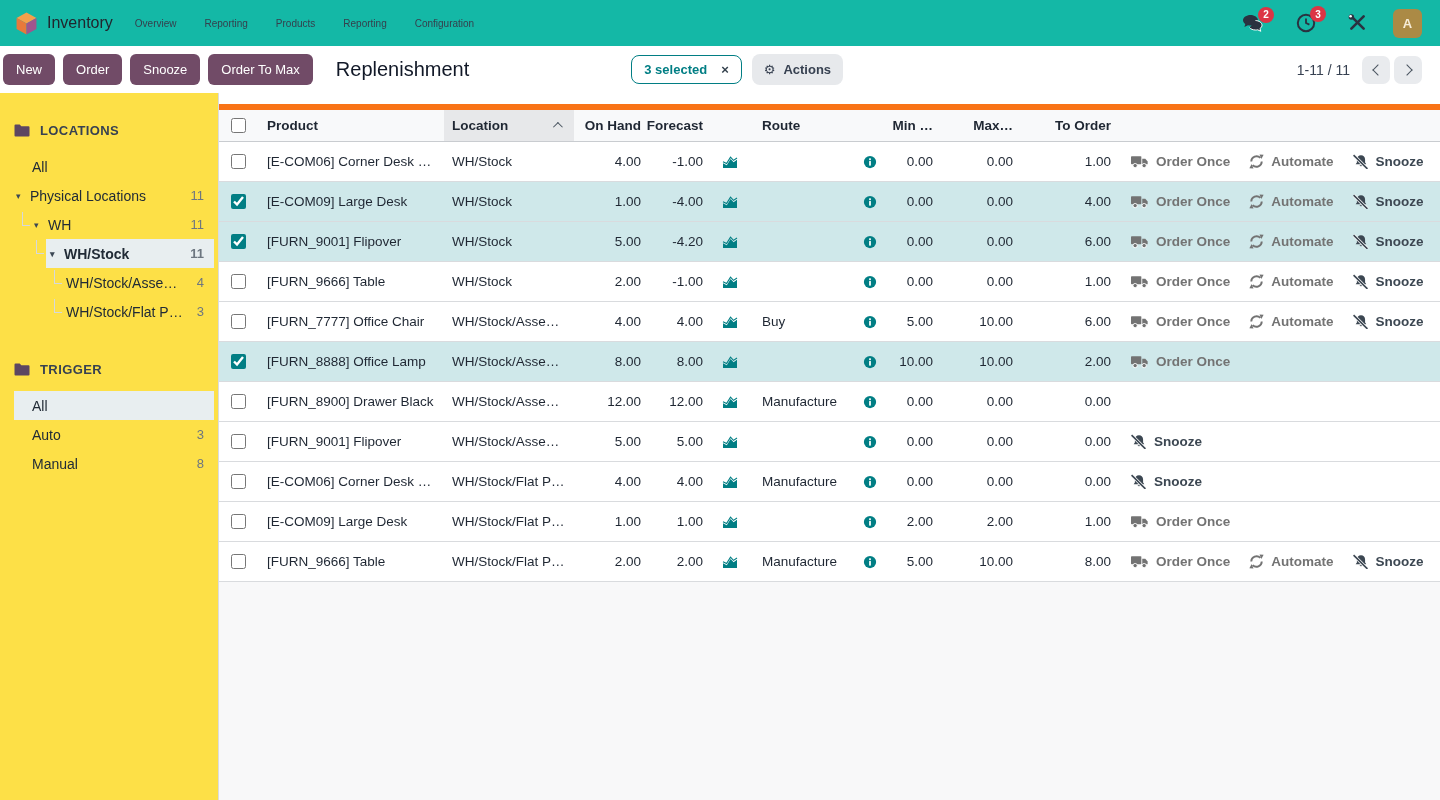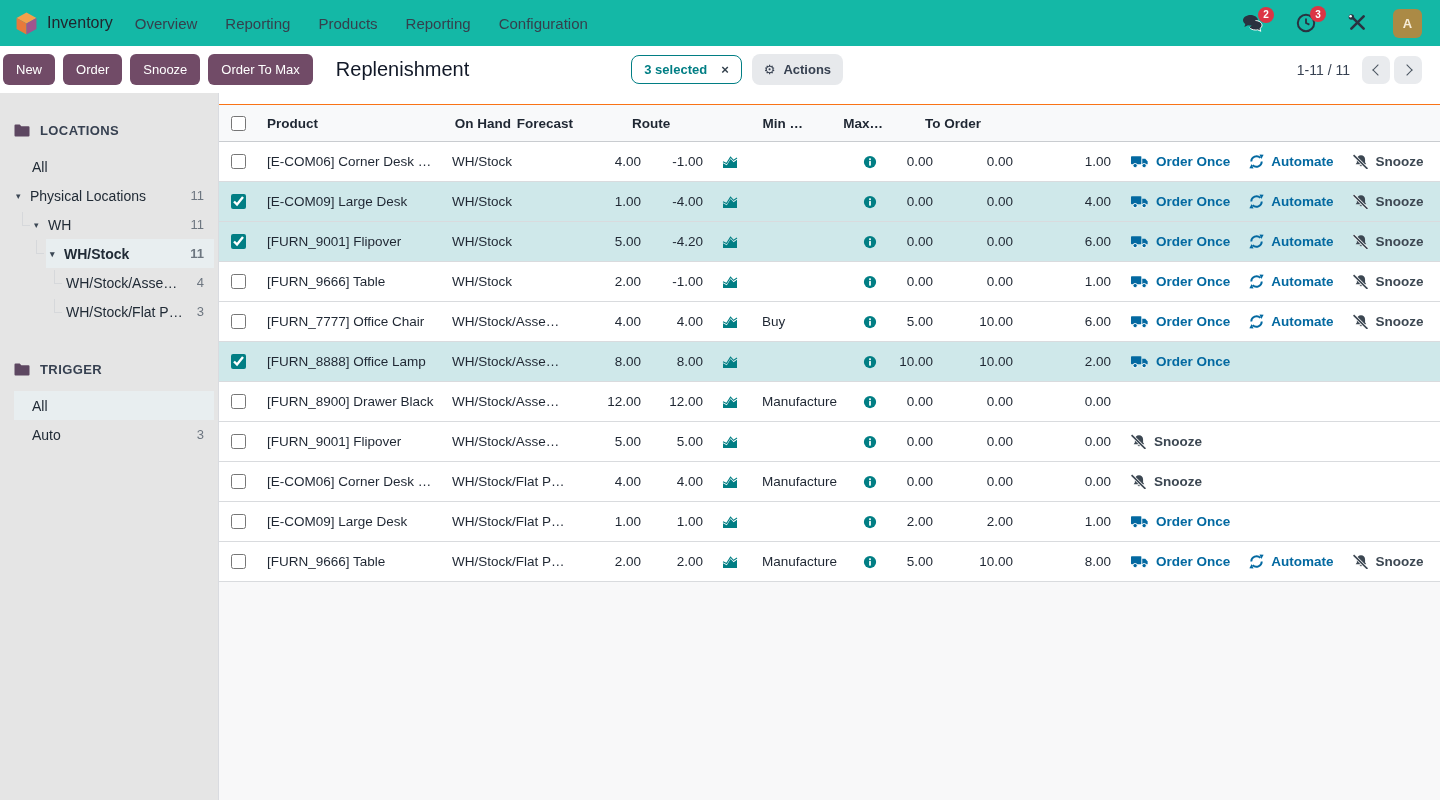--- a/index.html
+++ b/index.html
@@ -3,21 +3,21 @@
 <meta charset="utf-8">
 <style>
   * { box-sizing: border-box; margin: 0; padding: 0; }
   html,body { width:1440px; height:800px; overflow:hidden; background:#fff;
     font-family:"Liberation Sans", sans-serif; color:#1f2733; }
 
   
   .navbar { height:46px; display:flex; align-items:center; padding:0 18px 0 16px; background:#14b8a6; }
   .app-logo { width:21px; height:23px; flex:0 0 auto; }
   .app-title { font-size:16px; color:#21252d; margin:0 22px 0 10px; font-weight:400; }
-  .nav-menu { display:flex; gap:28px; font-size:15px; color:#35404d; }
+  .nav-menu { display:flex; gap:28px; font-size:10px; color:#35404d; }
   .nav-item { cursor:pointer; }
   .nav-right { margin-left:auto; display:flex; align-items:center; }
   .icon-btn { position:relative; margin-left:32px; display:flex; align-items:center; }
   .icon-btn svg { display:block; }
   .badge { position:absolute; top:-7px; right:-10px; min-width:16px; height:16px; padding:0 4px;
     background:#dc3545; color:#fff; border-radius:9px; font-size:10px; font-weight:700;
     display:flex; align-items:center; justify-content:center; }
   .avatar { margin-left:26px; width:29px; height:29px; border-radius:6px; background:#ab8a45;
     color:#f6ecd7; font-size:13px; font-weight:700; display:flex; align-items:center; justify-content:center; }
 
@@ -40,21 +40,21 @@
   .pager-btn { width:28px; height:28px; border-radius:7px; background:#e9ebee; border:none;
     display:flex; align-items:center; justify-content:center; cursor:pointer; }
   .chev { width:8px; height:8px; border-top:1.6px solid #4a5560; border-right:1.6px solid #4a5560; display:block; }
   .chev-left  { transform:rotate(-135deg); margin-left:3px; }
   .chev-right { transform:rotate(45deg); margin-right:3px; }
 
   
   .page { display:flex; height:707px; }
 
   
-  .sidebar { width:219px; flex:0 0 auto; border-right:1px solid #d9dbe0; background:#e5e5e5; padding-top:30px; }
+  .sidebar { width:219px; flex:0 0 auto; border-right:1px solid #d9dbe0; background:#fde047; padding-top:30px; }
   .side-section { margin-bottom:36px; }
   .side-header { display:flex; align-items:center; gap:10px; padding:0 14px; margin-bottom:14px;
     font-size:13px; font-weight:700; letter-spacing:.4px; color:#374151; }
   .side-item { position:relative; height:29px; display:flex; align-items:center;
     margin:0 4px 0 14px; padding-right:10px; font-size:14px; color:#212b36; cursor:pointer; }
   .side-item .count { margin-left:auto; color:#6d7680; font-size:13px; }
   .side-item.selected { background:#e8eef0; }
   .side-item.bold { font-weight:700; }
   .caret { font-size:9px; color:#3b4754; width:14px; display:inline-block; }
   .conn { width:8px; height:14px; border-left:1px solid #d6d8db; border-bottom:1px solid #d6d8db;
@@ -63,21 +63,21 @@
   .pl18 { padding-left:18px; }
   .pl2 { padding-left:2px; }
   .pl8 { padding-left:8px; }
   .ml46 { margin-left:46px; padding-left:4px; }
   .pl40 { padding-left:40px; }
 
   
   .main { flex:1; background:#fff; display:flex; flex-direction:column; }
   .table-wrap { margin-top:11px; }
   .thead { display:flex; align-items:stretch; height:38px; background:#f8f9fa;
-    border-top:1px solid #f97316; border-bottom:1px solid #c9ccd0;
+    border-top:6px solid #f97316; border-bottom:1px solid #c9ccd0;
     font-weight:600; font-size:13.5px; color:#1f2733; }
   .thead > div { display:flex; align-items:center; }
   .trow { display:flex; align-items:center; height:40px; background:#fff;
     border-bottom:1px solid #d9dbde; font-size:13.5px; }
   .trow.selected { background:#cfe8ea; }
   .table-filler { flex:1; background:#f8f8f9; }
 
   .c-sel { width:38px; display:flex; align-items:center; justify-content:center; }
   .c-prod { width:187px; padding-left:10px; white-space:nowrap; overflow:hidden; }
   .c-loc  { width:130px; padding-left:8px; white-space:nowrap; overflow:hidden; }
@@ -89,21 +89,21 @@
   .c-fore { width:62px; text-align:right; padding-right:6px; }
   .c-chart { width:42px; display:flex; align-items:center; justify-content:center; }
   .c-route { width:104px; padding-left:11px; white-space:nowrap; }
   .c-info { width:30px; display:flex; align-items:center; justify-content:center; }
   .c-min { width:52px; text-align:right; padding-right:4px; }
   .c-max { width:82px; text-align:right; padding-right:6px; }
   .c-toorder { width:98px; text-align:right; padding-right:6px; }
   .c-actions { flex:1; display:flex; align-items:center; gap:19px; padding-left:14px; }
 
   .row-link { display:flex; align-items:center; gap:7px; font-size:13.5px; font-weight:600;
-    color:#0369a1; cursor:pointer; white-space:nowrap; }
+    color:#737373; cursor:pointer; white-space:nowrap; }
   .row-link.muted { color:#3c4752; }
   .row-link svg { display:block; }
 
   input[type="checkbox"] { width:15px; height:15px; accent-color:#017E84; cursor:pointer; }
 </style>
 </head>
 <body>
 
 <svg width="0" height="0" style="position:absolute">
   <symbol id="i-chart" viewBox="0 0 16 14">
@@ -254,30 +254,38 @@
           </svg>
         <span>TRIGGER</span>
       </div>
       <div class="side-item pl18 selected">
         <span>All</span>
       </div>
       <div class="side-item pl18">
         <span>Auto</span>
         <span class="count">3</span>
       </div>
+      <div class="side-item pl18">
+        <span>Manual</span>
+        <span class="count">8</span>
+      </div>
     </div>
   </aside>
 
   <main class="main">
     <div class="table-wrap">
       <div class="thead">
         <div class="c-sel">
             <input type="checkbox" style="">
           </div>
         <div class="c-prod">Product</div>
+        <div class="c-loc">
+          <span>Location</span>
+          <i class="sort-caret"></i>
+        </div>
         <div class="c-onhand">On Hand</div>
         <div class="c-fore">Forecast</div>
         <div class="c-chart"></div>
         <div class="c-route">Route</div>
         <div class="c-info"></div>
         <div class="c-min">Min …</div>
         <div class="c-max">Max…</div>
         <div class="c-toorder">To Order</div>
         <div class="c-actions"></div>
       </div>

